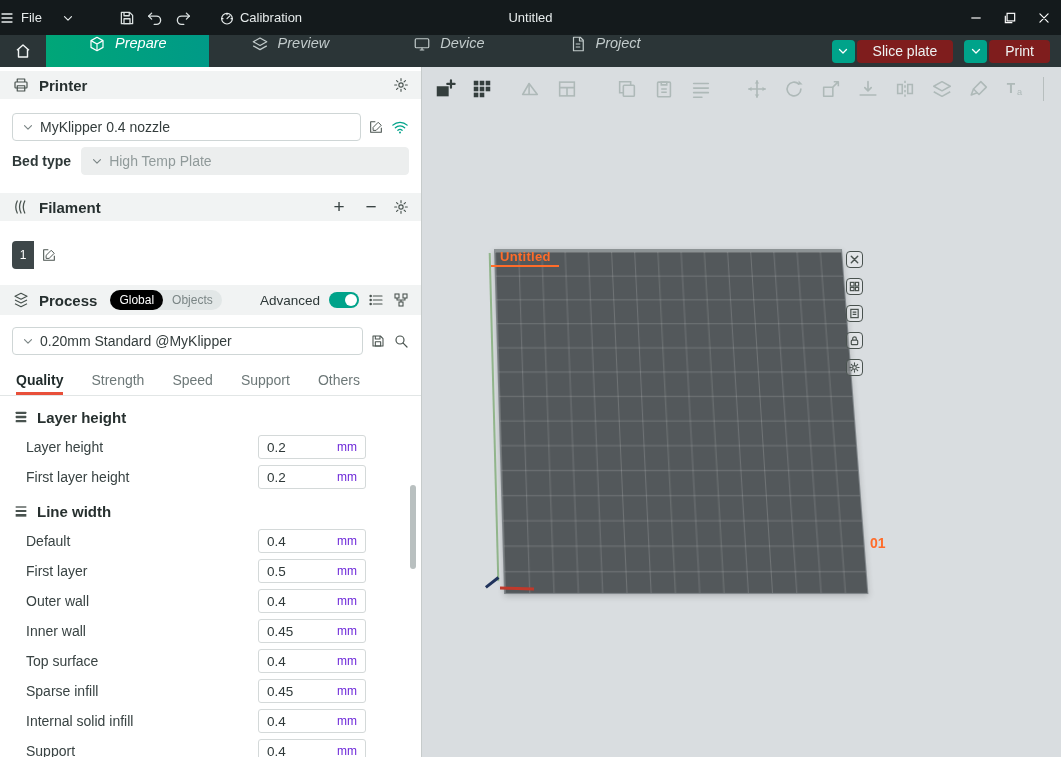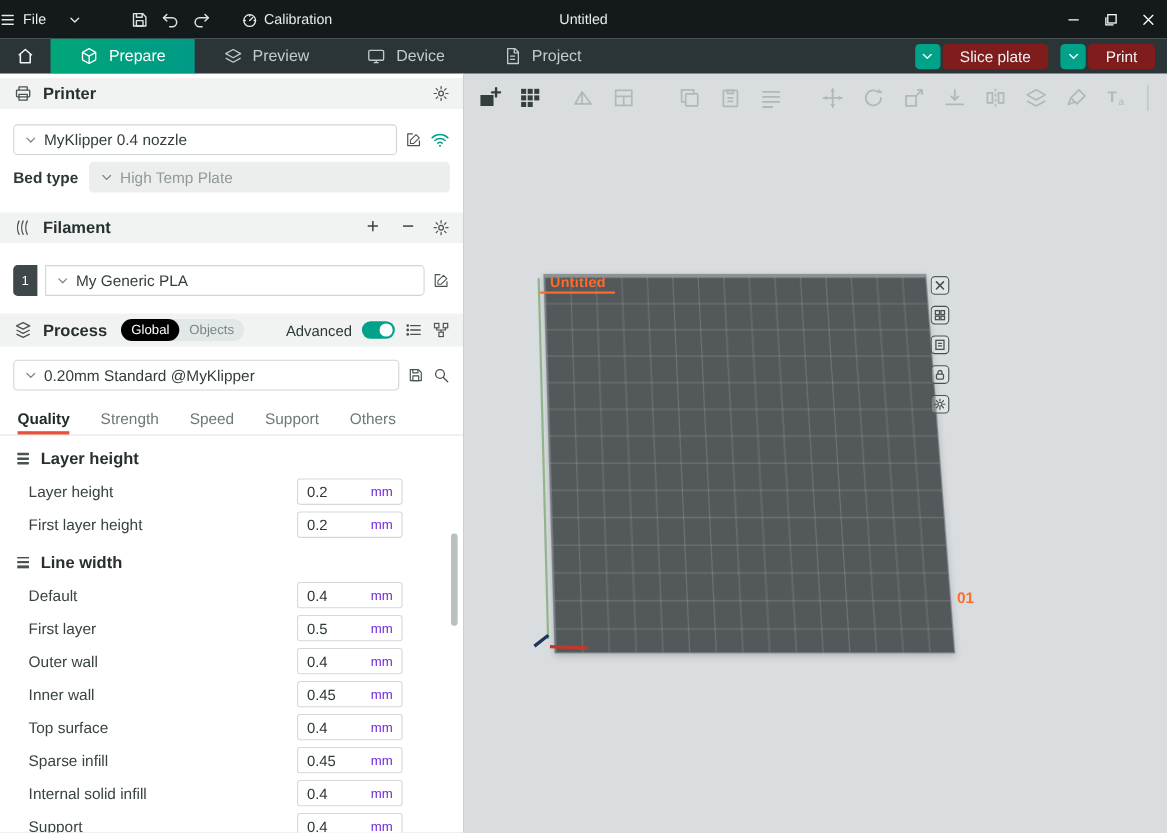--- a/index.html
+++ b/index.html
@@ -17,21 +17,21 @@
   .tb-group.file { padding-left:0; }
   .tbtn { width:28px; height:28px; display:flex; align-items:center; justify-content:center; color:#dce2e2; }
   .tbtn.save { margin-left:32px; }
   .tb-title { position:absolute; left:50%; top:0; height:100%; transform:translateX(-50%); display:flex; align-items:center; font-size:13px; color:#e6ebeb; }
   .tb-controls { margin-left:auto; display:flex; height:100%; }
   .wbtn { width:34px; height:100%; display:flex; align-items:center; justify-content:center; color:#fff; }
 
   
   .tabbar { height:32px; background:#2b3537; display:flex; align-items:center; flex:none; }
   .home-btn { width:46px; height:100%; display:flex; align-items:center; justify-content:center; color:#f2f5f5; }
-  .mtab { height:100%; display:flex; align-items:center; gap:9px; padding:0 26px; color:#c2cbcb; font-size:14.5px; }
+  .mtab { height:100%; display:flex; gap:9px; padding:0 42px; color:#c2cbcb; font-size:14.5px;font-style:italic; }
   .mtab.active { background:linear-gradient(90deg,#00a678,#009a87); color:#fff; }
   .tb-spacer { flex:1; }
   .action-btn { display:flex; align-items:center; height:24px; margin-right:11px; }
   .action-chip { width:23px; height:23px; border-radius:4px; background:#00a38a; color:#fff; display:flex; align-items:center; justify-content:center; margin-right:2px; }
   .action-body { height:23px; border-radius:4px; background:#7f1d1d; color:#eef3f3; display:flex; align-items:center; padding:0 16px; font-size:14px; }
 
   
   .content { flex:1; display:flex; min-height:0; }
 
   
@@ -62,21 +62,21 @@
   .toggle .knob { position:absolute; right:2px; top:2px; width:12px; height:12px; border-radius:50%; background:#fff; }
 
   .ptabs { display:flex; gap:28px; padding:0 16px; height:29px; border-bottom:1px solid #e2e6e6; margin-top:12px; font-size:14px; color:#6d7878; }
   .ptab { height:100%; display:flex; align-items:center; border-bottom:3px solid transparent; }
   .ptab.active { color:#1f2a2a; font-weight:700; border-color:#e8503a; }
 
   .params { margin-top:6px; }
   .pgroup-h { height:30px; display:flex; align-items:center; gap:8px; padding:0 13px; font-size:15px; font-weight:700; color:#27302f; }
   .prow { display:flex; align-items:center; height:30px; padding-left:26px; padding-right:55px; }
   .plabel { font-size:14px; color:#39434:3; color:#394343; }
-  .pbox { margin-left:auto; width:96px; height:24px; border:1px solid #d4d9d9; border-radius:3px; display:flex; align-items:center; padding:0 8px; background:#fff; }
+  .pbox { margin-left:auto; width:108px; height:24px; border:1px solid #d4d9d9; border-radius:3px; display:flex; align-items:center; padding:0 8px; background:#fff; }
   .pbox input { flex:1; width:40px; min-width:0; border:none; outline:none; background:transparent; font-family:inherit; font-size:13.5px; color:#2e3838; }
   .punit { color:#6d28d9; font-size:12px; margin-left:4px; }
 
   .vscroll { position:absolute; right:5px; top:340px; bottom:6px; width:6px; }
   .vthumb { position:absolute; top:78px; width:6px; height:84px; border-radius:3px; background:#b9c0c0; }
 
   
   .viewport { flex:1; position:relative; background:#d9dde0; overflow:hidden; }
   .vp-toolbar { position:absolute; left:8px; top:7px; display:flex; align-items:center; gap:7px; }
   .vbtn { width:30px; height:30px; display:flex; align-items:center; justify-content:center; border-radius:4px; }
@@ -342,28 +342,20 @@
             <svg viewBox="0 0 24 24" fill="none" stroke="currentColor" stroke-width="1.7" stroke-linecap="round">
                 <circle cx="12" cy="12" r="3.2"></circle>
                 <path d="M12 2.5v3M12 18.5v3M2.5 12h3M18.5 12h3M5.3 5.3l2.1 2.1M16.6 16.6l2.1 2.1M18.7 5.3l-2.1 2.1M7.4 16.6l-2.1 2.1"></path>
               </svg>
           </span>
         </span>
       </div>
 
       <div class="fil-row">
         <span class="fil-badge">1</span>
-        <div class="combo">
-          <span class="icon i14 chev">
-            <svg viewBox="0 0 24 24" fill="none" stroke="currentColor" stroke-width="2" stroke-linecap="round" stroke-linejoin="round">
-                <path d="M6 9.5l6 6 6-6"></path>
-              </svg>
-          </span>
-          <span>My Generic PLA</span>
-        </div>
         <span class="icon i16 sec-ctl">
           <svg viewBox="0 0 24 24" fill="none" stroke="currentColor" stroke-width="1.6" stroke-linejoin="round">
               <path d="M20 13v7H4V4h7"></path>
               <path d="M14.5 4.5L19.5 9.5 11 18H6v-5z" transform="scale(0.9) translate(2.5 1)"></path>
             </svg>
         </span>
       </div>
 
       <div class="section-h proc-h mt16">
         <span class="icon i18 sec-ctl">

